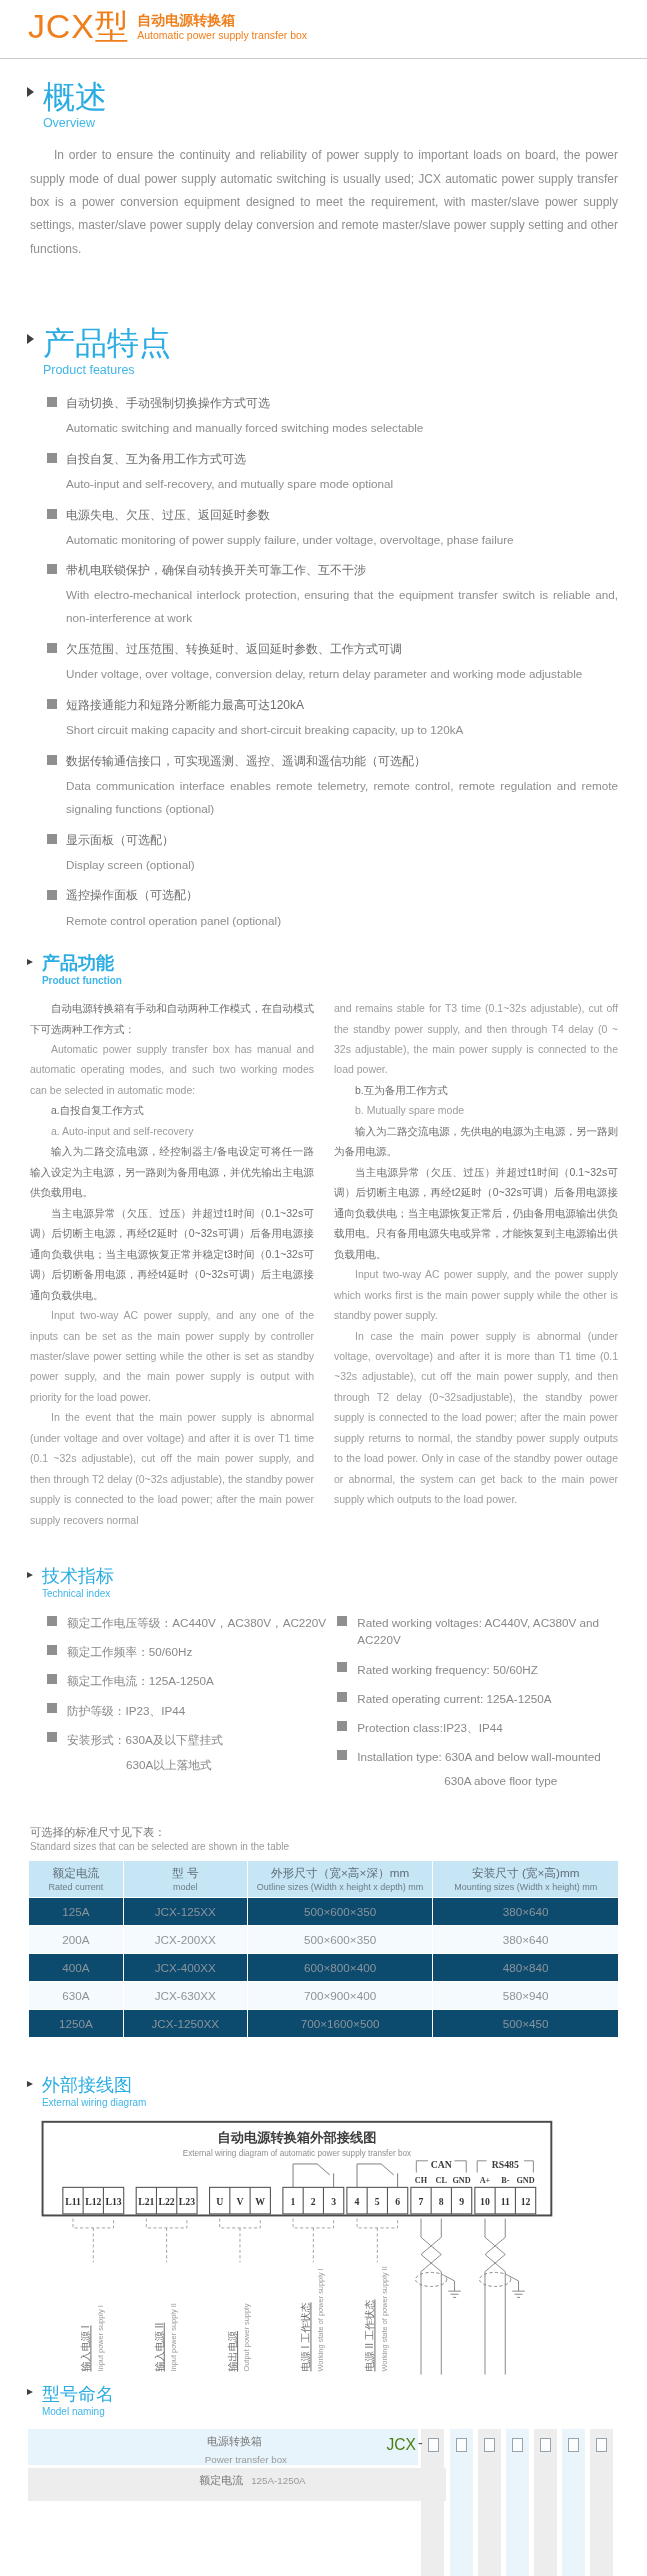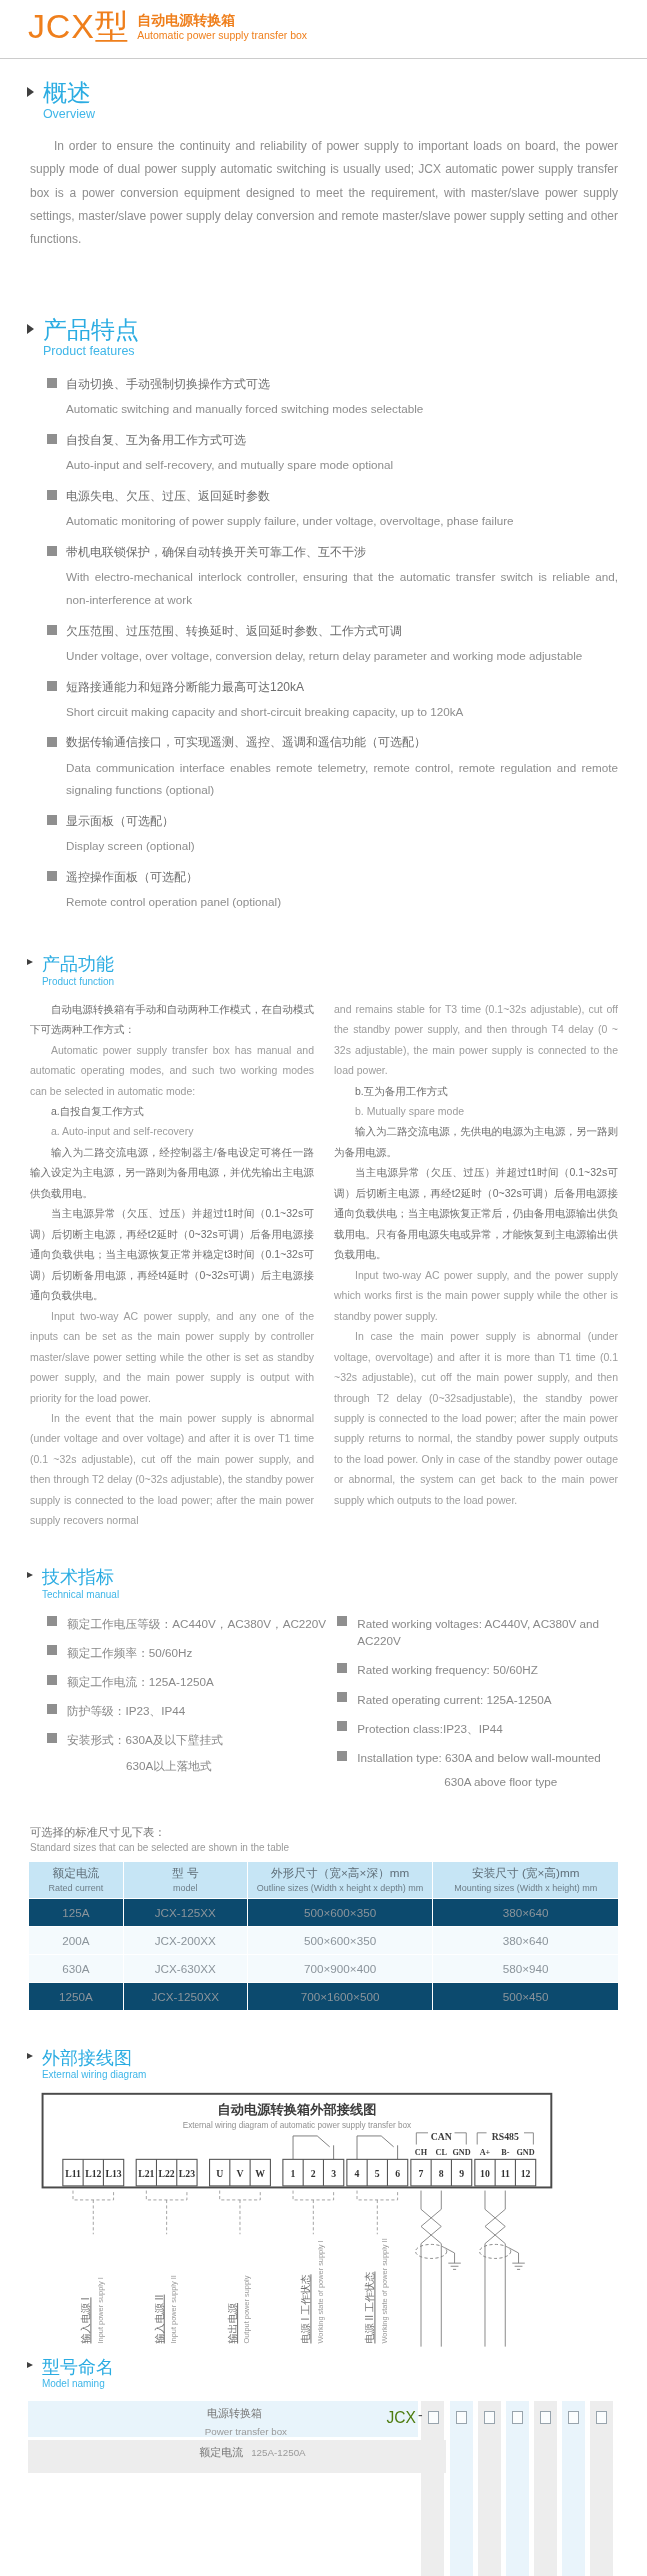--- a/index.html
+++ b/index.html
@@ -11,21 +11,21 @@
   .header{display:flex;align-items:flex-start;gap:7.8px;padding:9.4px 0 0 28px;}
   .model-name{color:#ef7f1c;font-size:34px;line-height:1.05;letter-spacing:0.8px;}
   .title-block{margin-top:2.3px;}
   .title-zh{color:#ef7f1c;font-size:14px;font-weight:bold;line-height:1.25;}
   .title-en{color:#ef7f1c;font-size:10.5px;line-height:1.3;}
   .top-rule{border:none;border-top:0.8px solid #cccccc;margin:12.5px 0 0 0;}
 
   .sec{display:flex;gap:9.4px;margin-left:26.5px;margin-right:28px;}
   .sec .tri{width:0;height:0;border-left:7.8px solid #3f3f3f;border-top:5.5px solid transparent;border-bottom:5.5px solid transparent;margin-top:8.6px;flex:none;}
   .sec.small .tri{border-left-width:6.2px;border-top-width:3.9px;border-bottom-width:3.9px;margin-top:5.5px;}
-  .sec .zh{color:#2bace2;font-size:24px;line-height:1.15;}
+  .sec .zh{color:#2bace2;font-size:32px;line-height:1.15;}
   .sec .en{color:#3fb6e8;font-size:12.5px;line-height:1.3;}
   .sec.small .zh{font-size:18px;}
   .sec.small .en{font-size:10px;}
 
   .body-text{margin:0 30px;}
   .p-zh{font-size:12px;color:#767676;line-height:2.35;text-align:justify;text-indent:2em;margin:7.8px 0 0 0;}
   .p-en{font-size:12px;color:#8e8e8e;line-height:1.95;text-align:justify;text-indent:2em;margin:12.5px 0 0 0;}
 
   .features{margin:15.6px 30px 0 47px;}
   .feat{margin-bottom:10px;}
@@ -116,21 +116,21 @@
   <div class="feat">
     <div class="f-zh"><span class="sq-bullet"></span><span>自投自复、互为备用工作方式可选</span></div>
     <div class="f-en">Auto-input and self-recovery, and mutually spare mode optional</div>
   </div>
   <div class="feat">
     <div class="f-zh"><span class="sq-bullet"></span><span>电源失电、欠压、过压、返回延时参数</span></div>
     <div class="f-en">Automatic monitoring of power supply failure, under voltage, overvoltage, phase failure</div>
   </div>
   <div class="feat">
     <div class="f-zh"><span class="sq-bullet"></span><span>带机电联锁保护，确保自动转换开关可靠工作、互不干涉</span></div>
-    <div class="f-en">With electro-mechanical interlock controller, ensuring that the automatic transfer switch is reliable and, non-interference at work</div>
+    <div class="f-en">With electro-mechanical interlock protection, ensuring that the equipment transfer switch is reliable and, non-interference at work</div>
   </div>
   <div class="feat">
     <div class="f-zh"><span class="sq-bullet"></span><span>欠压范围、过压范围、转换延时、返回延时参数、工作方式可调</span></div>
     <div class="f-en">Under voltage, over voltage, conversion delay, return delay parameter and working mode adjustable</div>
   </div>
   <div class="feat">
     <div class="f-zh"><span class="sq-bullet"></span><span>短路接通能力和短路分断能力最高可达120kA</span></div>
     <div class="f-en">Short circuit making capacity and short-circuit breaking capacity, up to 120kA</div>
   </div>
   <div class="feat">
@@ -140,21 +140,21 @@
   <div class="feat">
     <div class="f-zh"><span class="sq-bullet"></span><span>显示面板（可选配）</span></div>
     <div class="f-en">Display screen (optional)</div>
   </div>
   <div class="feat">
     <div class="f-zh"><span class="sq-bullet"></span><span>遥控操作面板（可选配）</span></div>
     <div class="f-en">Remote control operation panel (optional)</div>
   </div>
 </div>
 
-<div class="sec small" style="margin-top:40px;">
+<div class="sec small" style="margin-top:21px;font-weight:bold;">
   <span class="tri"></span>
   <div>
     <div class="zh">产品功能</div>
     <div class="en">Product function</div>
   </div>
 </div>
 <div class="cols">
   <div class="col">
     <p class="zhp">自动电源转换箱有手动和自动两种工作模式，在自动模式下可选两种工作方式：</p>
     <p class="enp">Automatic power supply transfer box has manual and automatic operating modes, and such two working modes can be selected in automatic mode:</p>
@@ -173,21 +173,21 @@
     <p class="zhp">当主电源异常（欠压、过压）并超过t1时间（0.1~32s可调）后切断主电源，再经t2延时（0~32s可调）后备用电源接通向负载供电；当主电源恢复正常后，仍由备用电源输出供负载用电。只有备用电源失电或异常，才能恢复到主电源输出供负载用电。</p>
     <p class="enp">Input two-way AC power supply, and the power supply which works first is the main power supply while the other is standby power supply.</p>
     <p class="enp">In case the main power supply is abnormal (under voltage, overvoltage) and after it is more than T1 time (0.1 ~32s adjustable), cut off the main power supply, and then through T2 delay (0~32sadjustable), the standby power supply is connected to the load power; after the main power supply returns to normal, the standby power supply outputs to the load power. Only in case of the standby power outage or abnormal, the system can get back to the main power supply which outputs to the load power.</p>
   </div>
 </div>
 
 <div class="sec small" style="margin-top:36px;">
   <span class="tri"></span>
   <div>
     <div class="zh">技术指标</div>
-    <div class="en">Technical manual</div>
+    <div class="en">Technical index</div>
   </div>
 </div>
 <div class="tech">
   <div class="tech-col">
     <div class="tech-item"><span class="sq-bullet"></span><span>额定工作电压等级：AC440V，AC380V，AC220V</span></div>
     <div class="tech-item"><span class="sq-bullet"></span><span>额定工作频率：50/60Hz</span></div>
     <div class="tech-item"><span class="sq-bullet"></span><span>额定工作电流：125A-1250A</span></div>
     <div class="tech-item"><span class="sq-bullet"></span><span>防护等级：IP23、IP44</span></div>
     <div class="tech-item"><span class="sq-bullet"></span><span>安装形式：630A及以下壁挂式</span><span class="t2-zh">630A以上落地式</span></div>
   </div>
@@ -228,20 +228,26 @@
       <td>125A</td>
       <td>JCX-125XX</td>
       <td>500×600×350</td>
       <td>380×640</td>
     </tr>
     <tr class="even">
       <td>200A</td>
       <td>JCX-200XX</td>
       <td>500×600×350</td>
       <td>380×640</td>
+    </tr>
+    <tr class="odd">
+      <td>400A</td>
+      <td>JCX-400XX</td>
+      <td>600×800×400</td>
+      <td>480×840</td>
     </tr>
     <tr class="even">
       <td>630A</td>
       <td>JCX-630XX</td>
       <td>700×900×400</td>
       <td>580×940</td>
     </tr>
     <tr class="odd">
       <td>1250A</td>
       <td>JCX-1250XX</td>

